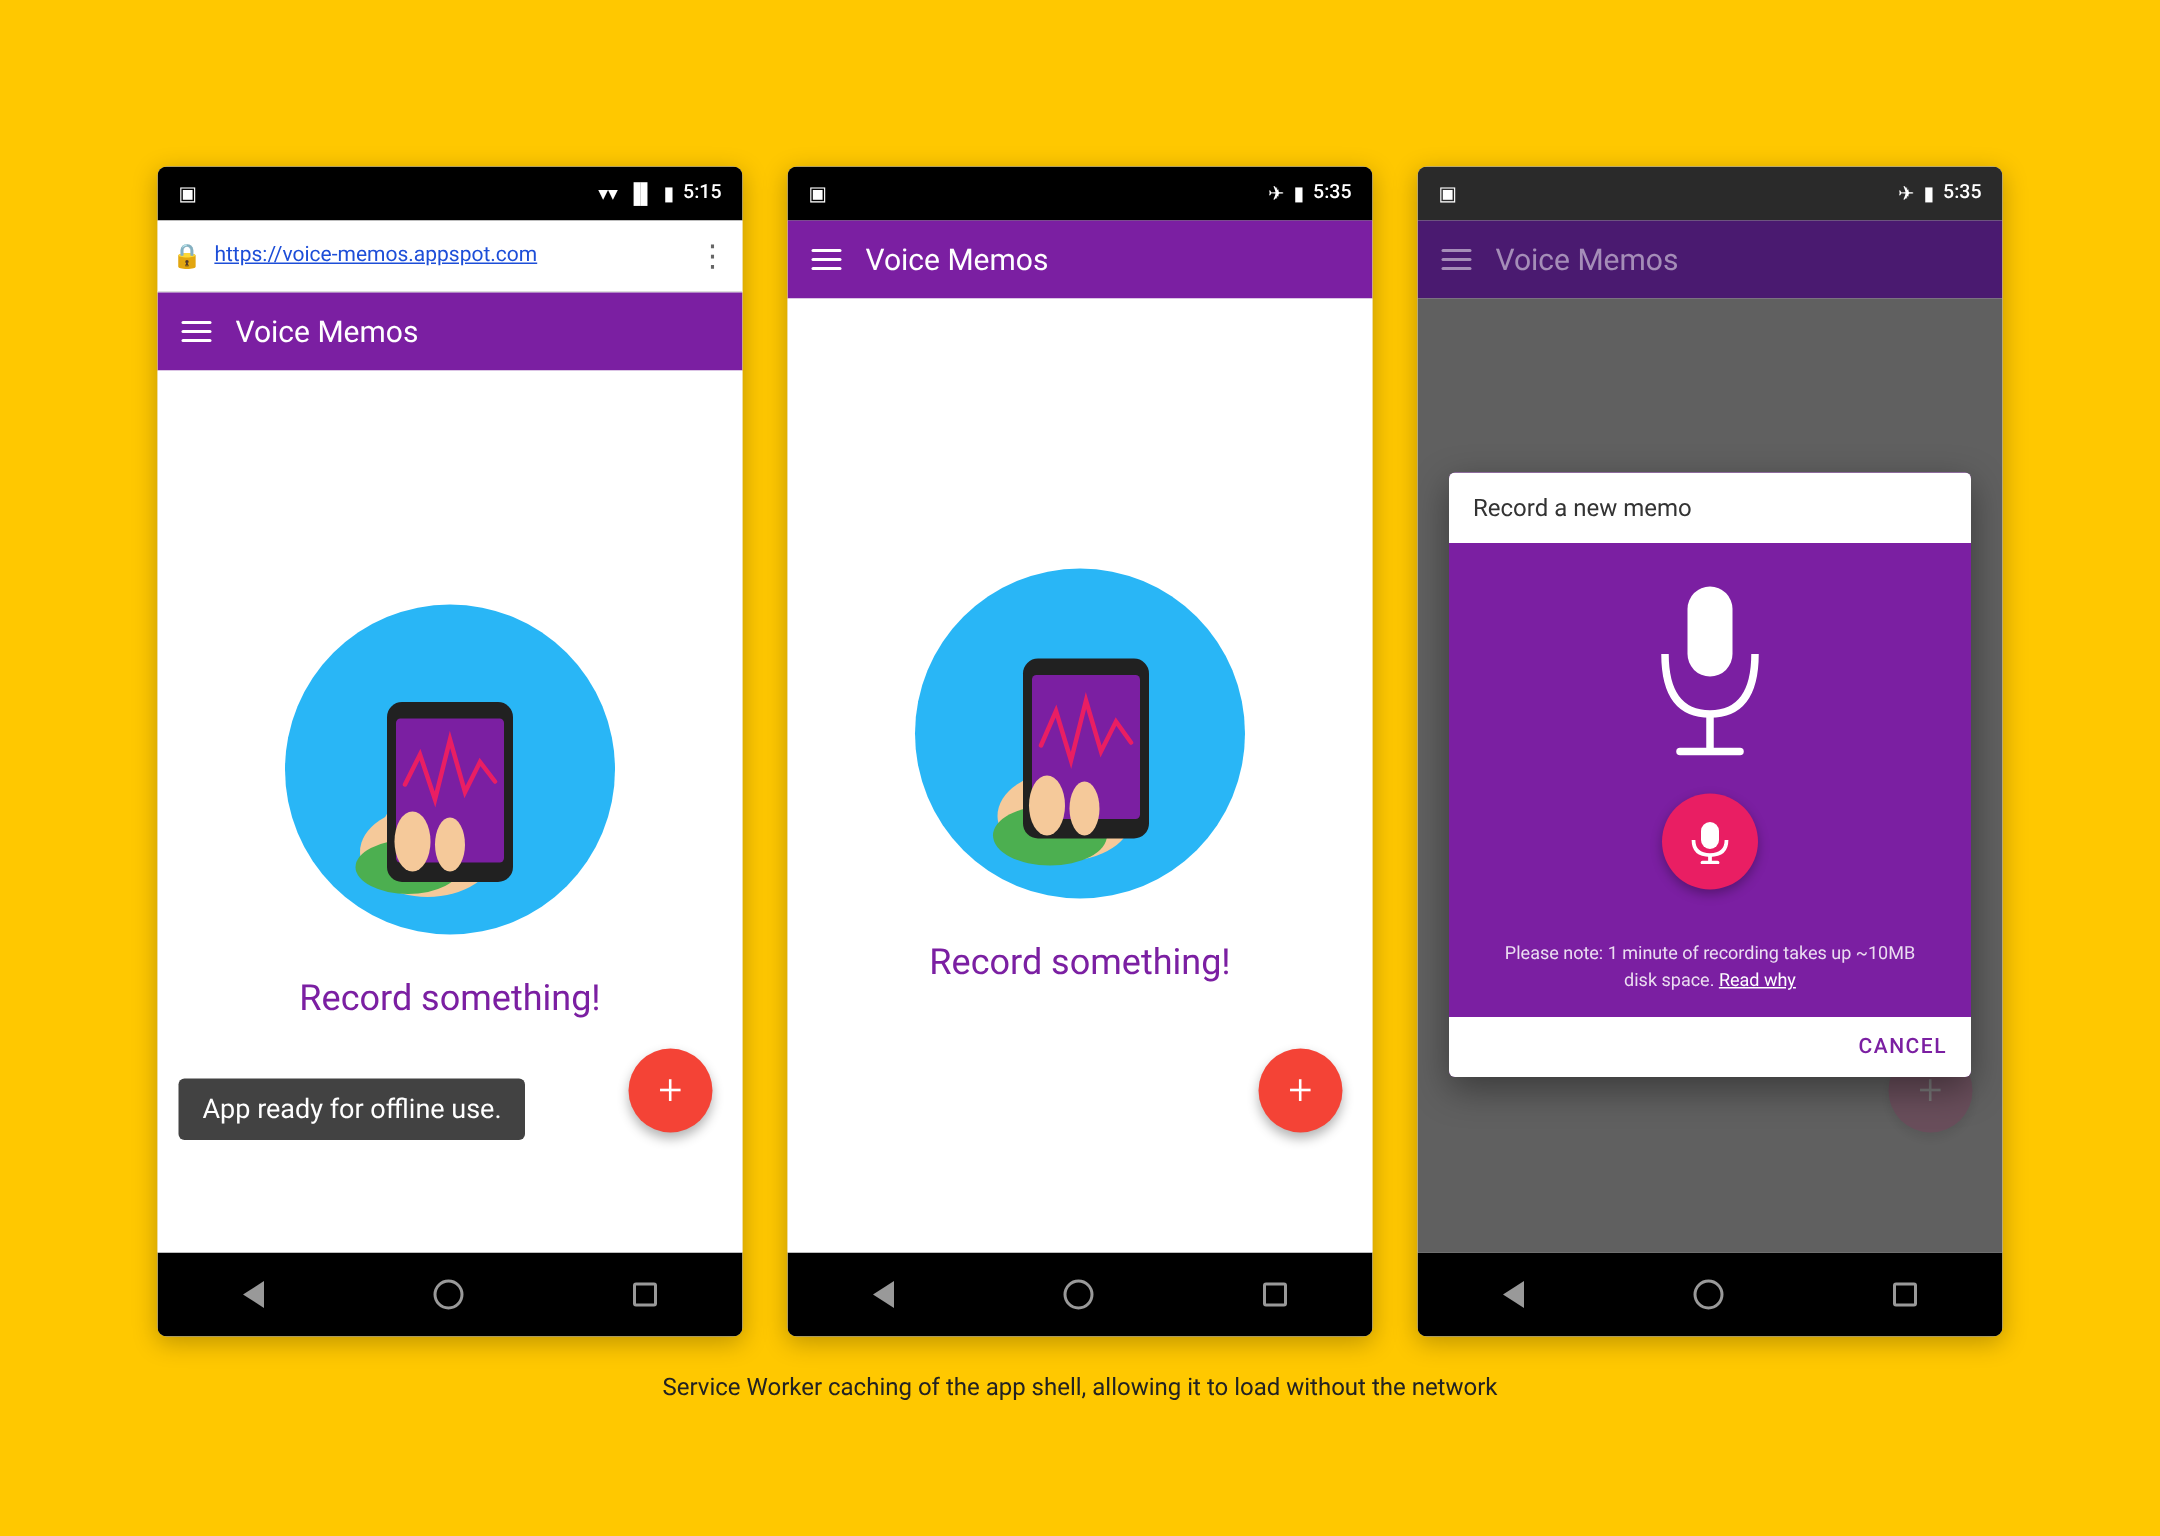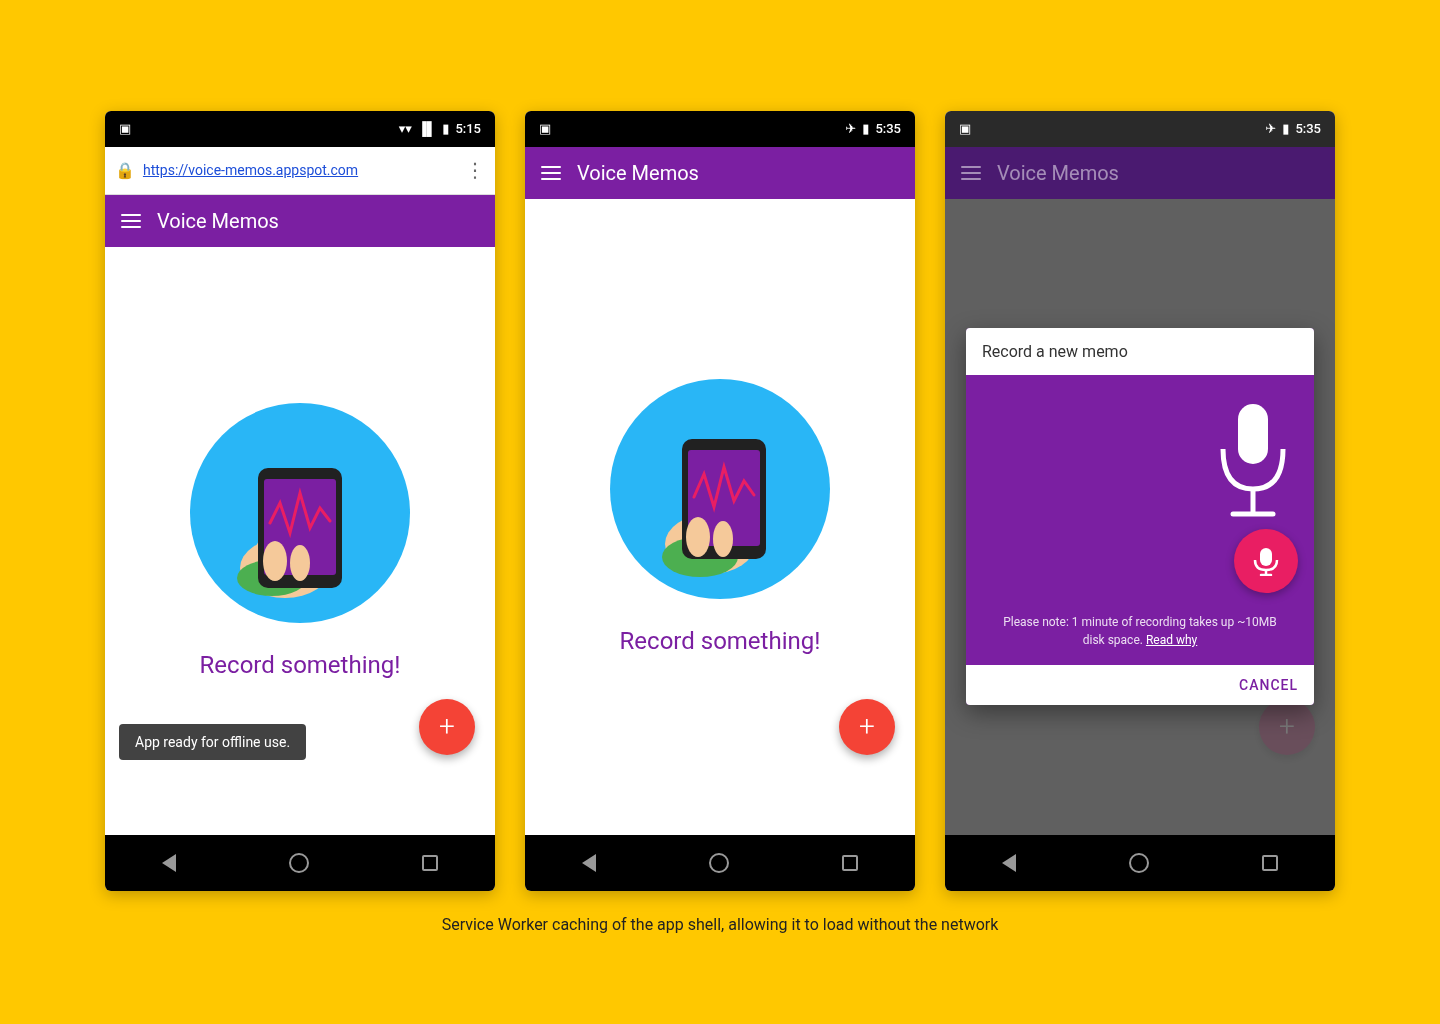--- a/index.html
+++ b/index.html
@@ -183,21 +183,21 @@
 
     
     .snackbar {
       position: absolute;
       bottom: 75px;
       left: 14px;
       background: #424242;
       color: #fff;
       padding: 10px 16px;
       border-radius: 4px;
-      font-size: 14px;
+      font-size: 18px;
     }
 
     
     .nav-bar {
       background: #000;
       height: 56px;
       display: flex;
       align-items: center;
       justify-content: space-around;
       flex-shrink: 0;
@@ -241,22 +241,23 @@
     }
     .dialog-title {
       font-size: 16px;
       color: #333;
       text-align: center;
     }
     .dialog-body {
       background: #7B1FA2;
       display: flex;
       flex-direction: column;
-      align-items: flex-end;
+      align-items: center;
       padding: 24px 16px 16px;
+      gap: 13px;
     }
     .mic-svg {
       width: 90px;
       height: 130px;
     }
 
     .record-btn {
       width: 64px;
       height: 64px;
       background: #E91E63;

